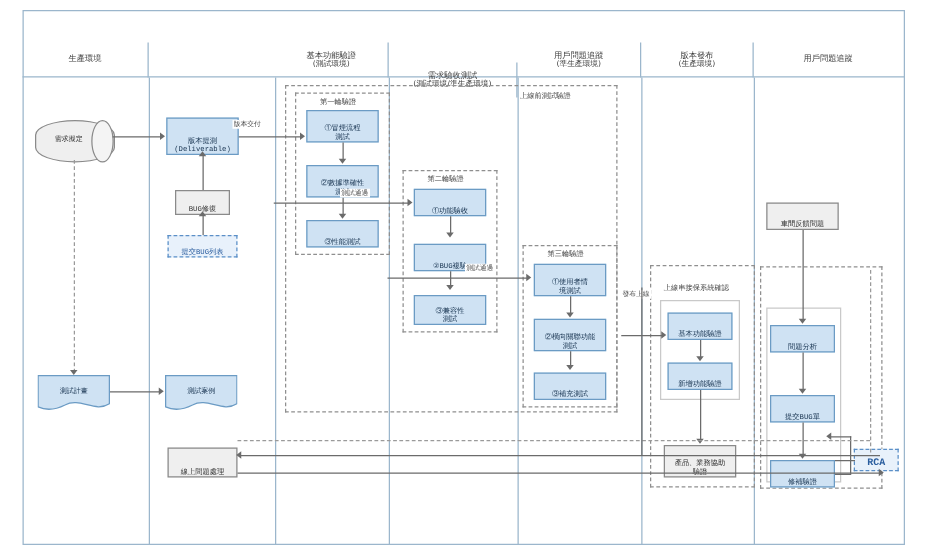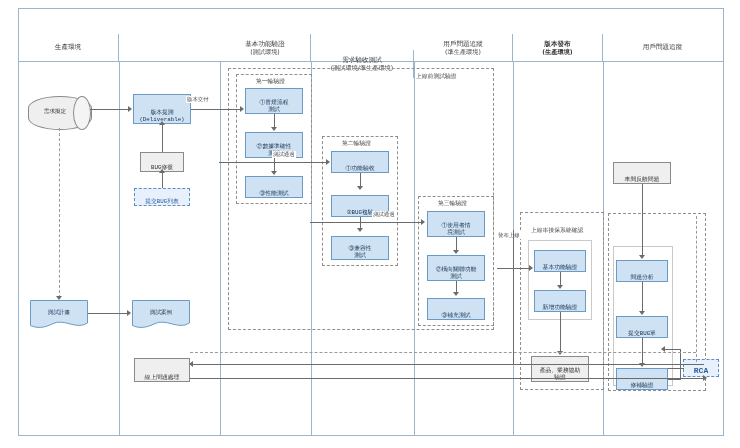--- a/index.html
+++ b/index.html
@@ -81,21 +81,21 @@
       <div class="l2">(測試環境)</div>
     </div>
     <div class="hdr" style="left:293px;width:103px;margin-top:16px;">
       <div class="l1">需求驗收測試</div>
       <div class="l2">(測試環境/準生產環境)</div>
     </div>
     <div class="hdr" style="left:396px;width:99px;">
       <div class="l1">用戶問題追蹤</div>
       <div class="l2">(準生產環境)</div>
     </div>
-    <div class="hdr" style="left:495px;width:90px;font-weight:bold;">
+    <div class="hdr" style="left:495px;width:90px;">
       <div class="l1">版本發布</div>
       <div class="l2">(生產環境)</div>
     </div>
     <div class="hdr" style="left:585px;width:119px;">
       <div class="l1">用戶問題追蹤</div>
       <div class="l2"></div>
     </div>
   </div>
 
   <div class="vline" style="left:119px;"></div>

